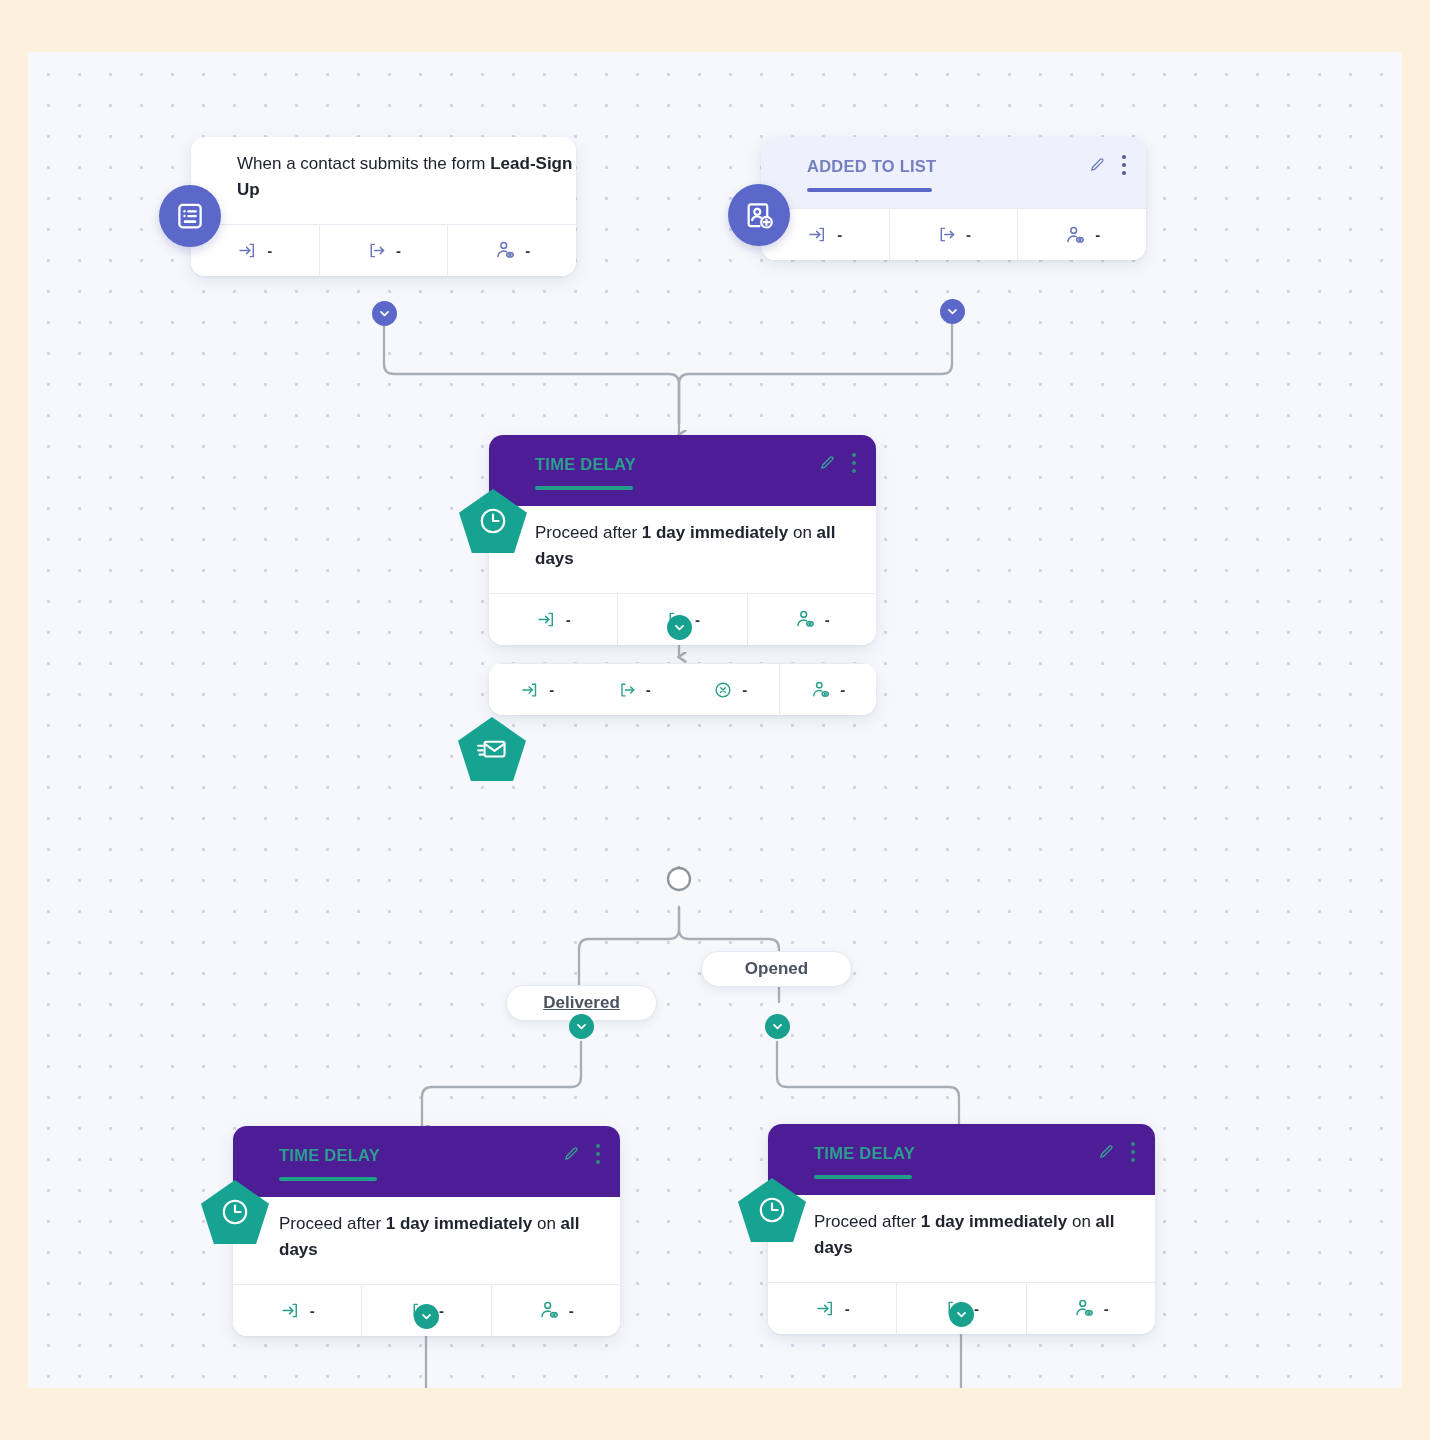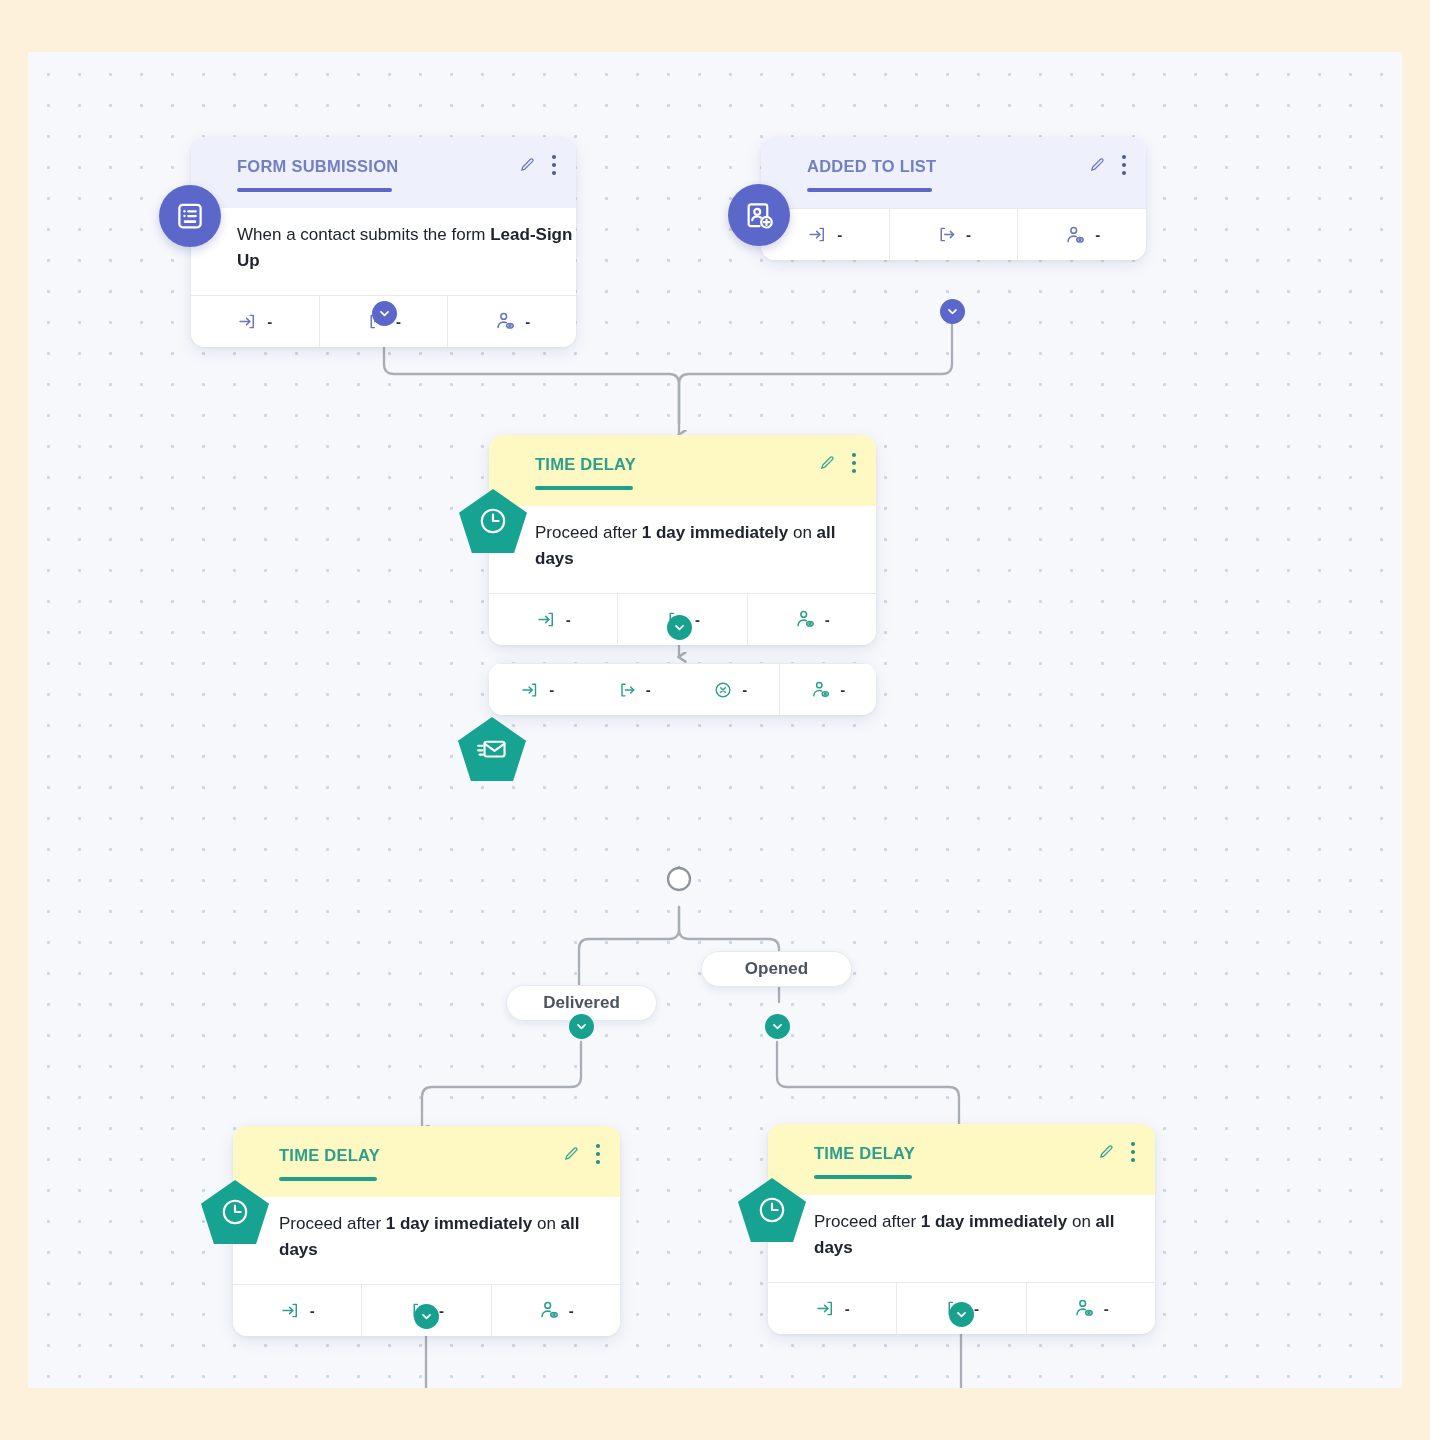--- a/index.html
+++ b/index.html
@@ -46,21 +46,21 @@
     background: #ffffff;
     box-shadow: 0 5px 16px rgba(45, 60, 110, 0.10), 0 1px 3px rgba(45,60,110,0.07);
     overflow: hidden;
   }
 
   .node-head {
     padding: 20px 18px 0 46px;
     position: relative;
   }
   .node.trigger .node-head { background: #eef1fb; padding-bottom: 16px; }
-  .node.action  .node-head { background: #fef9c3; padding-bottom: 16px; }
+  .node.action  .node-head { background: #4c1d95; padding-bottom: 16px; }
 
   .node-title {
     font-size: 16.5px;
     letter-spacing: 0.25px;
     font-weight: 600;
   }
   .node.trigger .node-title { color: #737fc0; }
   .node.action  .node-title { color: #2aa08c; }
 
   .title-rule {
@@ -208,36 +208,20 @@
     <svg width="30" height="30" viewBox="0 0 24 24" stroke-width="1.8" stroke-linecap="round" stroke-linejoin="round">
       <rect x="3.5" y="3" width="17" height="18" rx="2.6"></rect>
       <circle cx="7.6" cy="8.2" r="0.95" fill="#fff" stroke="none"></circle>
       <circle cx="7.6" cy="12" r="0.95" fill="#fff" stroke="none"></circle>
       <line x1="10.6" y1="8.2" x2="16.6" y2="8.2"></line>
       <line x1="10.6" y1="12" x2="16.6" y2="12"></line>
       <rect x="7" y="15.4" width="10" height="2.1" rx="1" fill="#fff" stroke="none"></rect>
     </svg>
   </div>
   <div class="node trigger" style="left:163px; top:85px; width:385px;">
-    <div class="node-head">
-      <div class="node-title">FORM SUBMISSION</div>
-      <div class="title-rule"></div>
-      <div class="head-actions">
-        <span>
-          <svg width="18" height="18" viewBox="0 0 24 24" fill="none" stroke-width="1.7" stroke-linecap="round" stroke-linejoin="round">
-            <path d="M5 19 L6.4 14.6 L16.6 4.4 C17.4 3.6 18.6 3.6 19.4 4.4 C20.2 5.2 20.2 6.4 19.4 7.2 L9.2 17.4 Z"></path>
-          </svg>
-        </span>
-        <span class="dots">
-            <i></i>
-            <i></i>
-            <i></i>
-          </span>
-      </div>
-    </div>
     <div class="node-body">
       <span>When a contact submits the form </span><b>Lead-Sign Up</b>
     </div>
     <div class="node-foot">
       <div class="foot-cell">
         <svg width="21" height="21" viewBox="0 0 24 24" fill="none" stroke-width="1.7" stroke-linecap="round" stroke-linejoin="round">
           <path d="M15 5 h3.6 v14 H15"></path>
             <path d="M3.5 12 h11"></path>
             <path d="M11 8.4 L14.7 12 L11 15.6"></path>
         </svg>
@@ -425,21 +409,21 @@
           <circle cx="10.6" cy="7" r="3.1"></circle>
           <path d="M4.4 19.2 c0-3.6 2.8-6 6.2-6 1 0 2 .22 2.85.62"></path>
           <ellipse cx="17.4" cy="17.2" rx="3.5" ry="2.5"></ellipse>
           <circle cx="17.4" cy="17.2" r="1.1"></circle>
         </svg>
         <span>-</span>
       </div>
     </div>
   </div>
 
-  <div class="branch-pill" style="left:478px; top:933px; width:151px;">
+  <div class="branch-pill" style="left:478px; top:933px; width:151px;text-decoration:underline;">
     <span>Delivered</span>
   </div>
   <div class="pip teal" style="left:541px; top:962px;">
     <svg width="13" height="13" viewBox="0 0 24 24" fill="none" stroke-width="3.2" stroke-linecap="round" stroke-linejoin="round">
         <path d="M5.5 9 L12 15.4 L18.5 9"></path>
       </svg>
   </div>
 
   <div class="branch-pill" style="left:673px; top:899px; width:151px;">
     <span>Opened</span>

